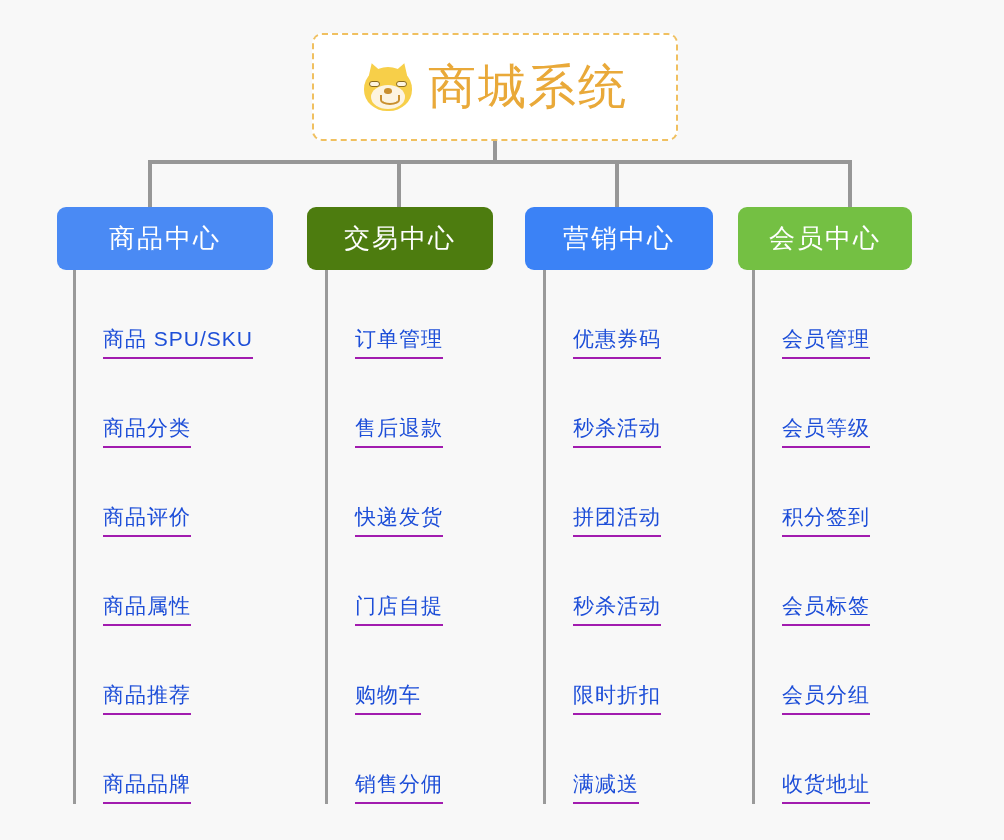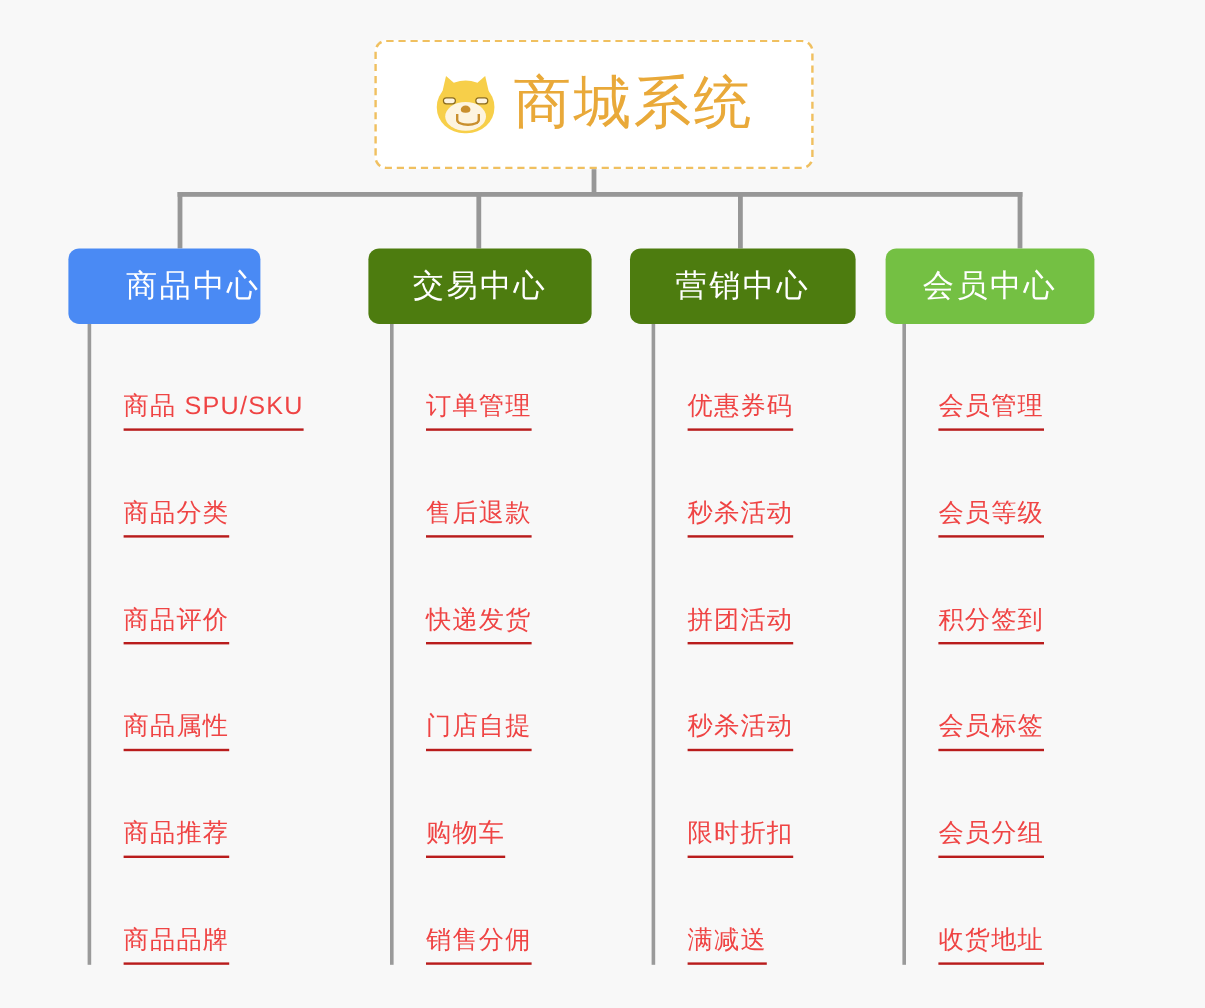--- a/index.html
+++ b/index.html
@@ -143,35 +143,35 @@
   }
   .item {
     position: relative;
     height: 89px;
     box-sizing: border-box;
     display: flex;
     align-items: flex-end;
   }
   .item-label {
     font-size: 21px;
-    color: #ef4444;
+    color: #1d4ed8;
     white-space: nowrap;
     padding-bottom: 7px;
-    border-bottom: 2px solid #b91c1c;
+    border-bottom: 2px solid #a21caf;
     letter-spacing: 1px;
     line-height: 1.1;
   }
 
   
   .column.c0 { left: 57px;  width: 230px; }
   .column.c1 { left: 307px; width: 230px; }
   .column.c2 { left: 525px; width: 230px; }
   .column.c3 { left: 738px; width: 230px; }
 
-  .column.c0 .col-header { width: 160px; background: #4a8af4; justify-content: flex-end; }
+  .column.c0 .col-header { width: 216px; background: #4a8af4; }
   .column.c1 .col-header { width: 186px; background: #e75c5c; }
   .column.c2 .col-header { width: 188px; background: #eaa83a; }
   .column.c3 .col-header { width: 174px; background: #74c043; }
 
   .column.c0 .col-spine { left: 16px; }
   .column.c1 .col-spine { left: 18px; }
   .column.c2 .col-spine { left: 18px; }
   .column.c3 .col-spine { left: 14px; }
 
   .column.c0 .item { padding-left: 46px; }
@@ -253,21 +253,21 @@
       <div class="item">
           <span class="item-label">购物车</span>
         </div>
       <div class="item">
           <span class="item-label">销售分佣</span>
         </div>
     </div>
   </div>
 
   <div class="column c2">
-    <div class="col-header" style="background: #4d7c0f;">
+    <div class="col-header" style="background: #3b82f6;">
       <span>营销中心</span>
     </div>
     <div class="col-body">
       <div class="col-spine" style="height: 534px;"></div>
       <div class="item">
           <span class="item-label">优惠券码</span>
         </div>
       <div class="item">
           <span class="item-label">秒杀活动</span>
         </div>

